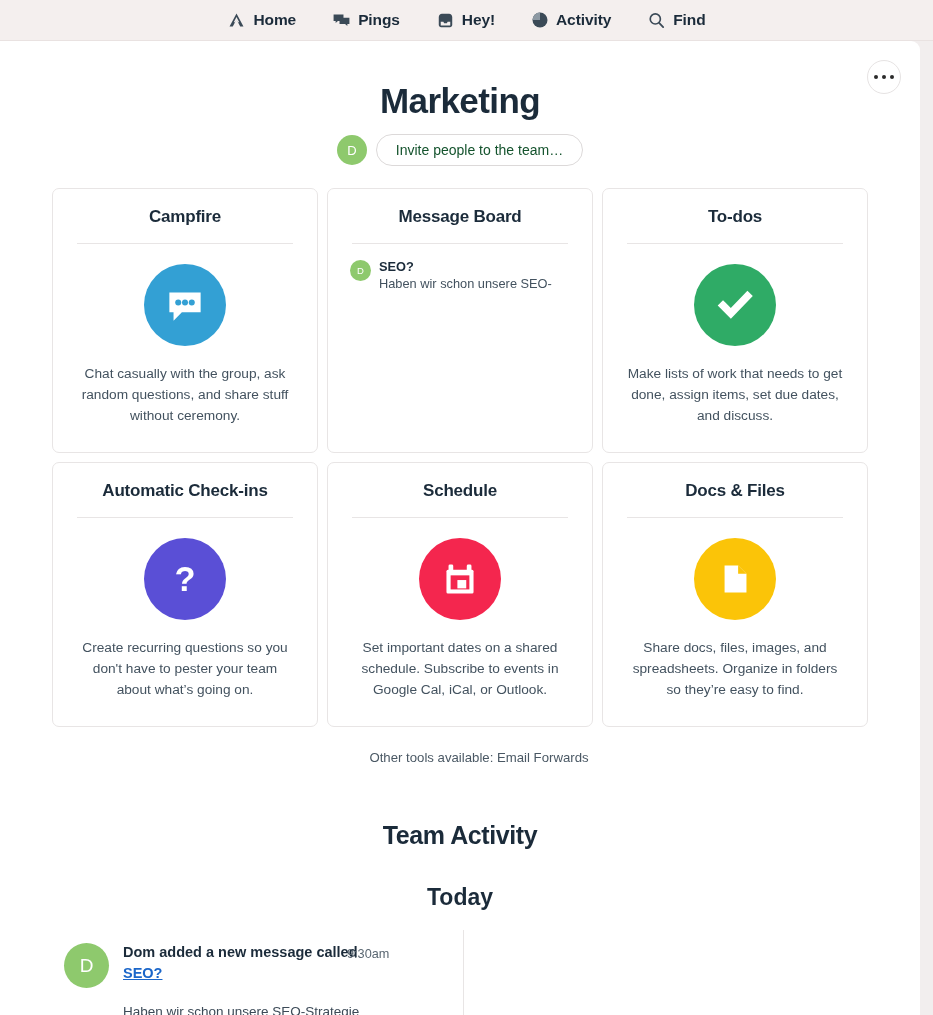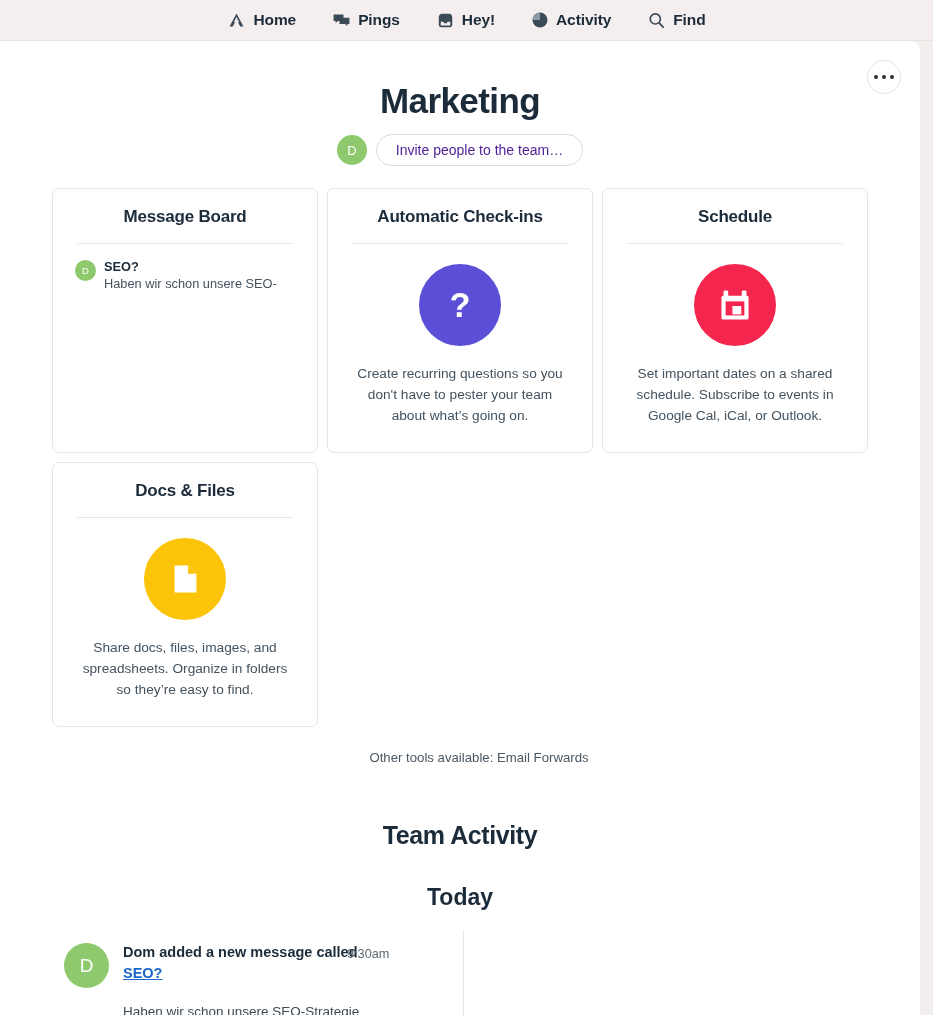--- a/index.html
+++ b/index.html
@@ -87,21 +87,21 @@
     background: #8ec96d; color: #fff;
     display: flex; align-items: center; justify-content: center;
     font-size: 13px; font-weight: normal;
   }
   .invite-btn {
     height: 32px;
     padding: 0 19px;
     border-radius: 17px;
     border: 1px solid #dcd9d9;
     background: #fff;
-    color: #4c1d95;
+    color: #14532d;
     font-size: 14px;
     font-family: "Liberation Sans", sans-serif;
     display: flex; align-items: center;
     cursor: pointer;
   }
 
   
   .grid {
     margin: 22px auto 0;
     width: 816px;
@@ -310,33 +310,56 @@
 
   <div class="page-title">Marketing</div>
 
   <div class="invite-row">
     <div class="avatar">D</div>
     <button class="invite-btn">Invite people to the team…</button>
   </div>
 
   <div class="grid">
 
+    <div class="card">
+      <div class="card-title">Campfire</div>
+      <div class="card-rule"></div>
+      <div class="card-icon" style="background:#33a0d4">
+        <svg width="50" height="50" viewBox="0 0 48 48">
+          <path d="M9 12h30v19H21l-8 8v-8H9z" fill="#fff"></path>
+          <circle cx="17.5" cy="21.5" r="2.9" fill="#33a0d4"></circle>
+          <circle cx="24" cy="21.5" r="2.9" fill="#33a0d4"></circle>
+          <circle cx="30.5" cy="21.5" r="2.9" fill="#33a0d4"></circle>
+        </svg>
+      </div>
+      <div class="card-desc">Chat casually with the group, ask random questions, and share stuff without ceremony.</div>
+    </div>
 
     <div class="card mb">
       <div class="card-title">Message Board</div>
       <div class="card-rule"></div>
       <div class="mb-item">
         <div class="mb-avatar">D</div>
         <div class="mb-text">
           <div class="mb-title">SEO?</div>
           <div class="mb-snippet">Haben wir schon unsere SEO-</div>
         </div>
       </div>
     </div>
 
+    <div class="card">
+      <div class="card-title">To-dos</div>
+      <div class="card-rule"></div>
+      <div class="card-icon" style="background:#2fab66">
+        <svg width="50" height="50" viewBox="0 0 48 48">
+          <path d="M12.5 24.5l7.5 7.5L36 15.5" fill="none" stroke="#fff" stroke-width="7.2" stroke-linecap="square"></path>
+        </svg>
+      </div>
+      <div class="card-desc">Make lists of work that needs to get done, assign items, set due dates, and discuss.</div>
+    </div>
 
     <div class="card">
       <div class="card-title">Automatic Check-ins</div>
       <div class="card-rule"></div>
       <div class="card-icon" style="background:#5a4fd6">
         <svg width="50" height="50" viewBox="0 0 48 48">
           <text x="24" y="35.5" font-family="'Liberation Sans', sans-serif" font-size="33" font-weight="bold" fill="#fff" text-anchor="middle">?</text>
         </svg>
       </div>
       <div class="card-desc">Create recurring questions so you don't have to pester your team about what’s going on.</div>

